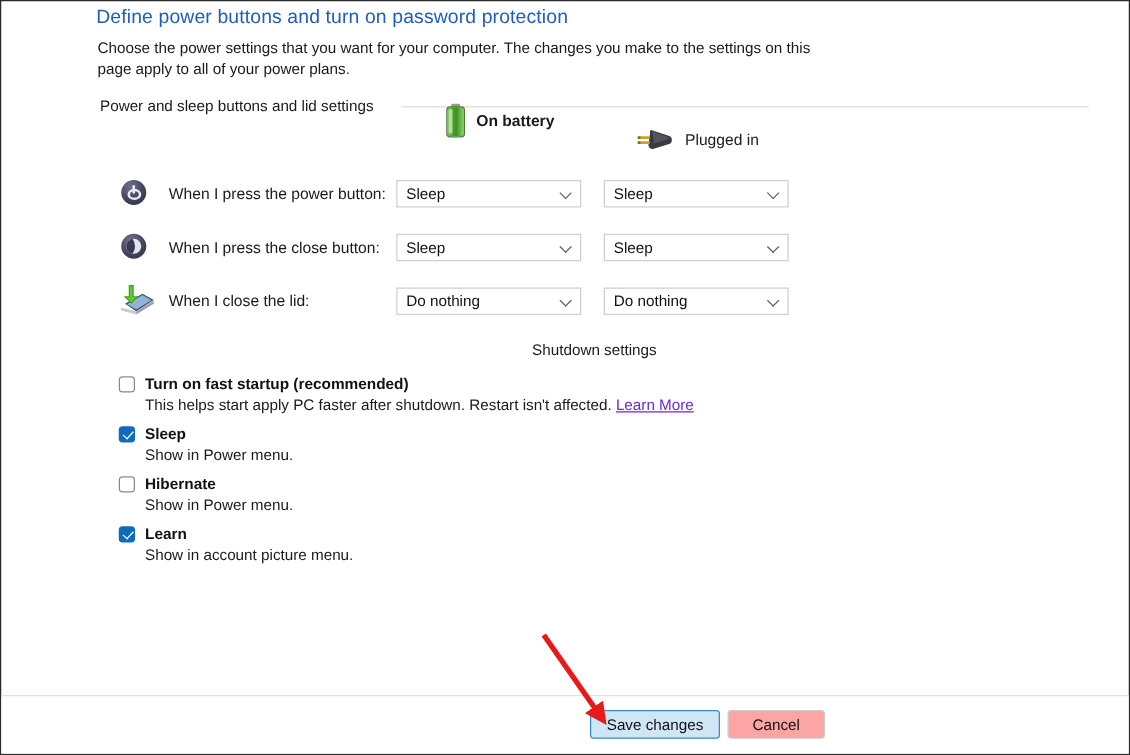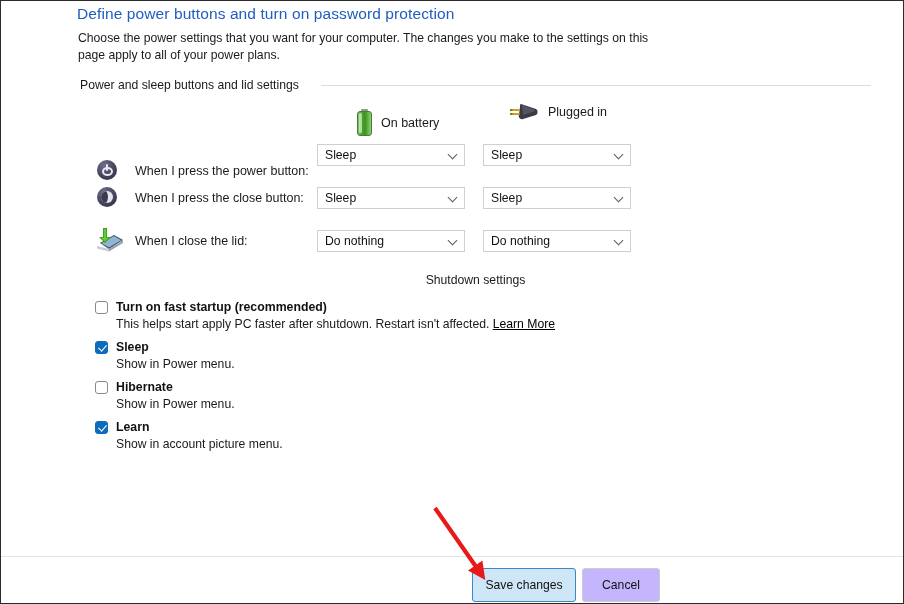--- a/index.html
+++ b/index.html
@@ -267,52 +267,52 @@
   .chk-sub {
     position: absolute;
     left: 21px;
     top: 17px;
     font-size: 12.2px;
     color: #1a1a1a;
     white-space: nowrap;
     line-height: 16px;
   }
   .chk-sub a {
-    color: #000000;
+    color: #6d28d9;
     text-decoration: underline;
     cursor: pointer;
   }
 
   
   .footer {
     position: absolute;
     left: 0; right: 0; bottom: 0;
     height: 46px;
     background: #ffffff;
     border-top: 1px solid #e2e2e2;
   }
   .btn {
     position: absolute;
     top: 11px;
-    height: 34px;
+    height: 23px;
     border-radius: 3px;
     font-size: 12.2px;
     display: flex;
     align-items: center;
     justify-content: center;
     box-sizing: border-box;
     cursor: pointer;
     color: #111111;
   }
   .btn-primary {
     background: #cfe6f7;
     border: 1px solid #3b87c8;
   }
   .btn-default {
-    background: #c4b5fd;
+    background: #fca5a5;
     border: 1px solid #cccccc;
   }
 
   
   .annot {
     position: absolute;
     left: 0; top: 0;
     width: 904px; height: 604px;
     pointer-events: none;
   }
@@ -324,21 +324,21 @@
   <div class="content">
 
     <div class="page-title">Define power buttons and turn on password protection</div>
     <div class="page-desc">Choose the power settings that you want for your computer. The changes you make to the settings on this page apply to all of your power plans.</div>
 
     <div class="group" style="top:77px;">
       <span class="group-label">Power and sleep buttons and lid settings</span>
       <span class="group-rule"></span>
     </div>
 
-    <div class="col-head" style="left:356px; top:108px;">
+    <div class="col-head" style="left:356px; top:82px;font-weight:bold;">
       <span class="ico-battery">
         <span class="cap"></span>
           <span class="body"></span>
           <span class="gloss"></span>
       </span>
       <span class="label">On battery</span>
     </div>
 
     <div class="col-head" style="left:508px; top:100px;">
       <span class="ico-plug">
@@ -347,21 +347,21 @@
           <path d="M13 4 L25 8.5 C26 9 26 10 25 10.4 L14 14 Z" fill="#55555f"></path>
           <rect x="2" y="8" width="9" height="2.1" rx="1" fill="#c9a227"></rect>
           <rect x="2" y="12" width="9" height="2.1" rx="1" fill="#c9a227"></rect>
           <rect x="1" y="8" width="2.4" height="2.1" rx="0.6" fill="#8d6f15"></rect>
           <rect x="1" y="12" width="2.4" height="2.1" rx="0.6" fill="#8d6f15"></rect>
         </svg>
       </span>
       <span class="label">Plugged in</span>
     </div>
 
-    <div class="srow" style="top:139px;margin-top:16px;">
+    <div class="srow" style="top:139px;">
       <span class="rowicon">
         <span class="ico-circle"><span class="inner">
           <span class="pwr-glyph">
                 <span class="ring"></span>
                 <span class="bar"></span>
               </span>
         </span></span>
       </span>
       <span class="rowlabel">When I press the power button:</span>
     </div>

